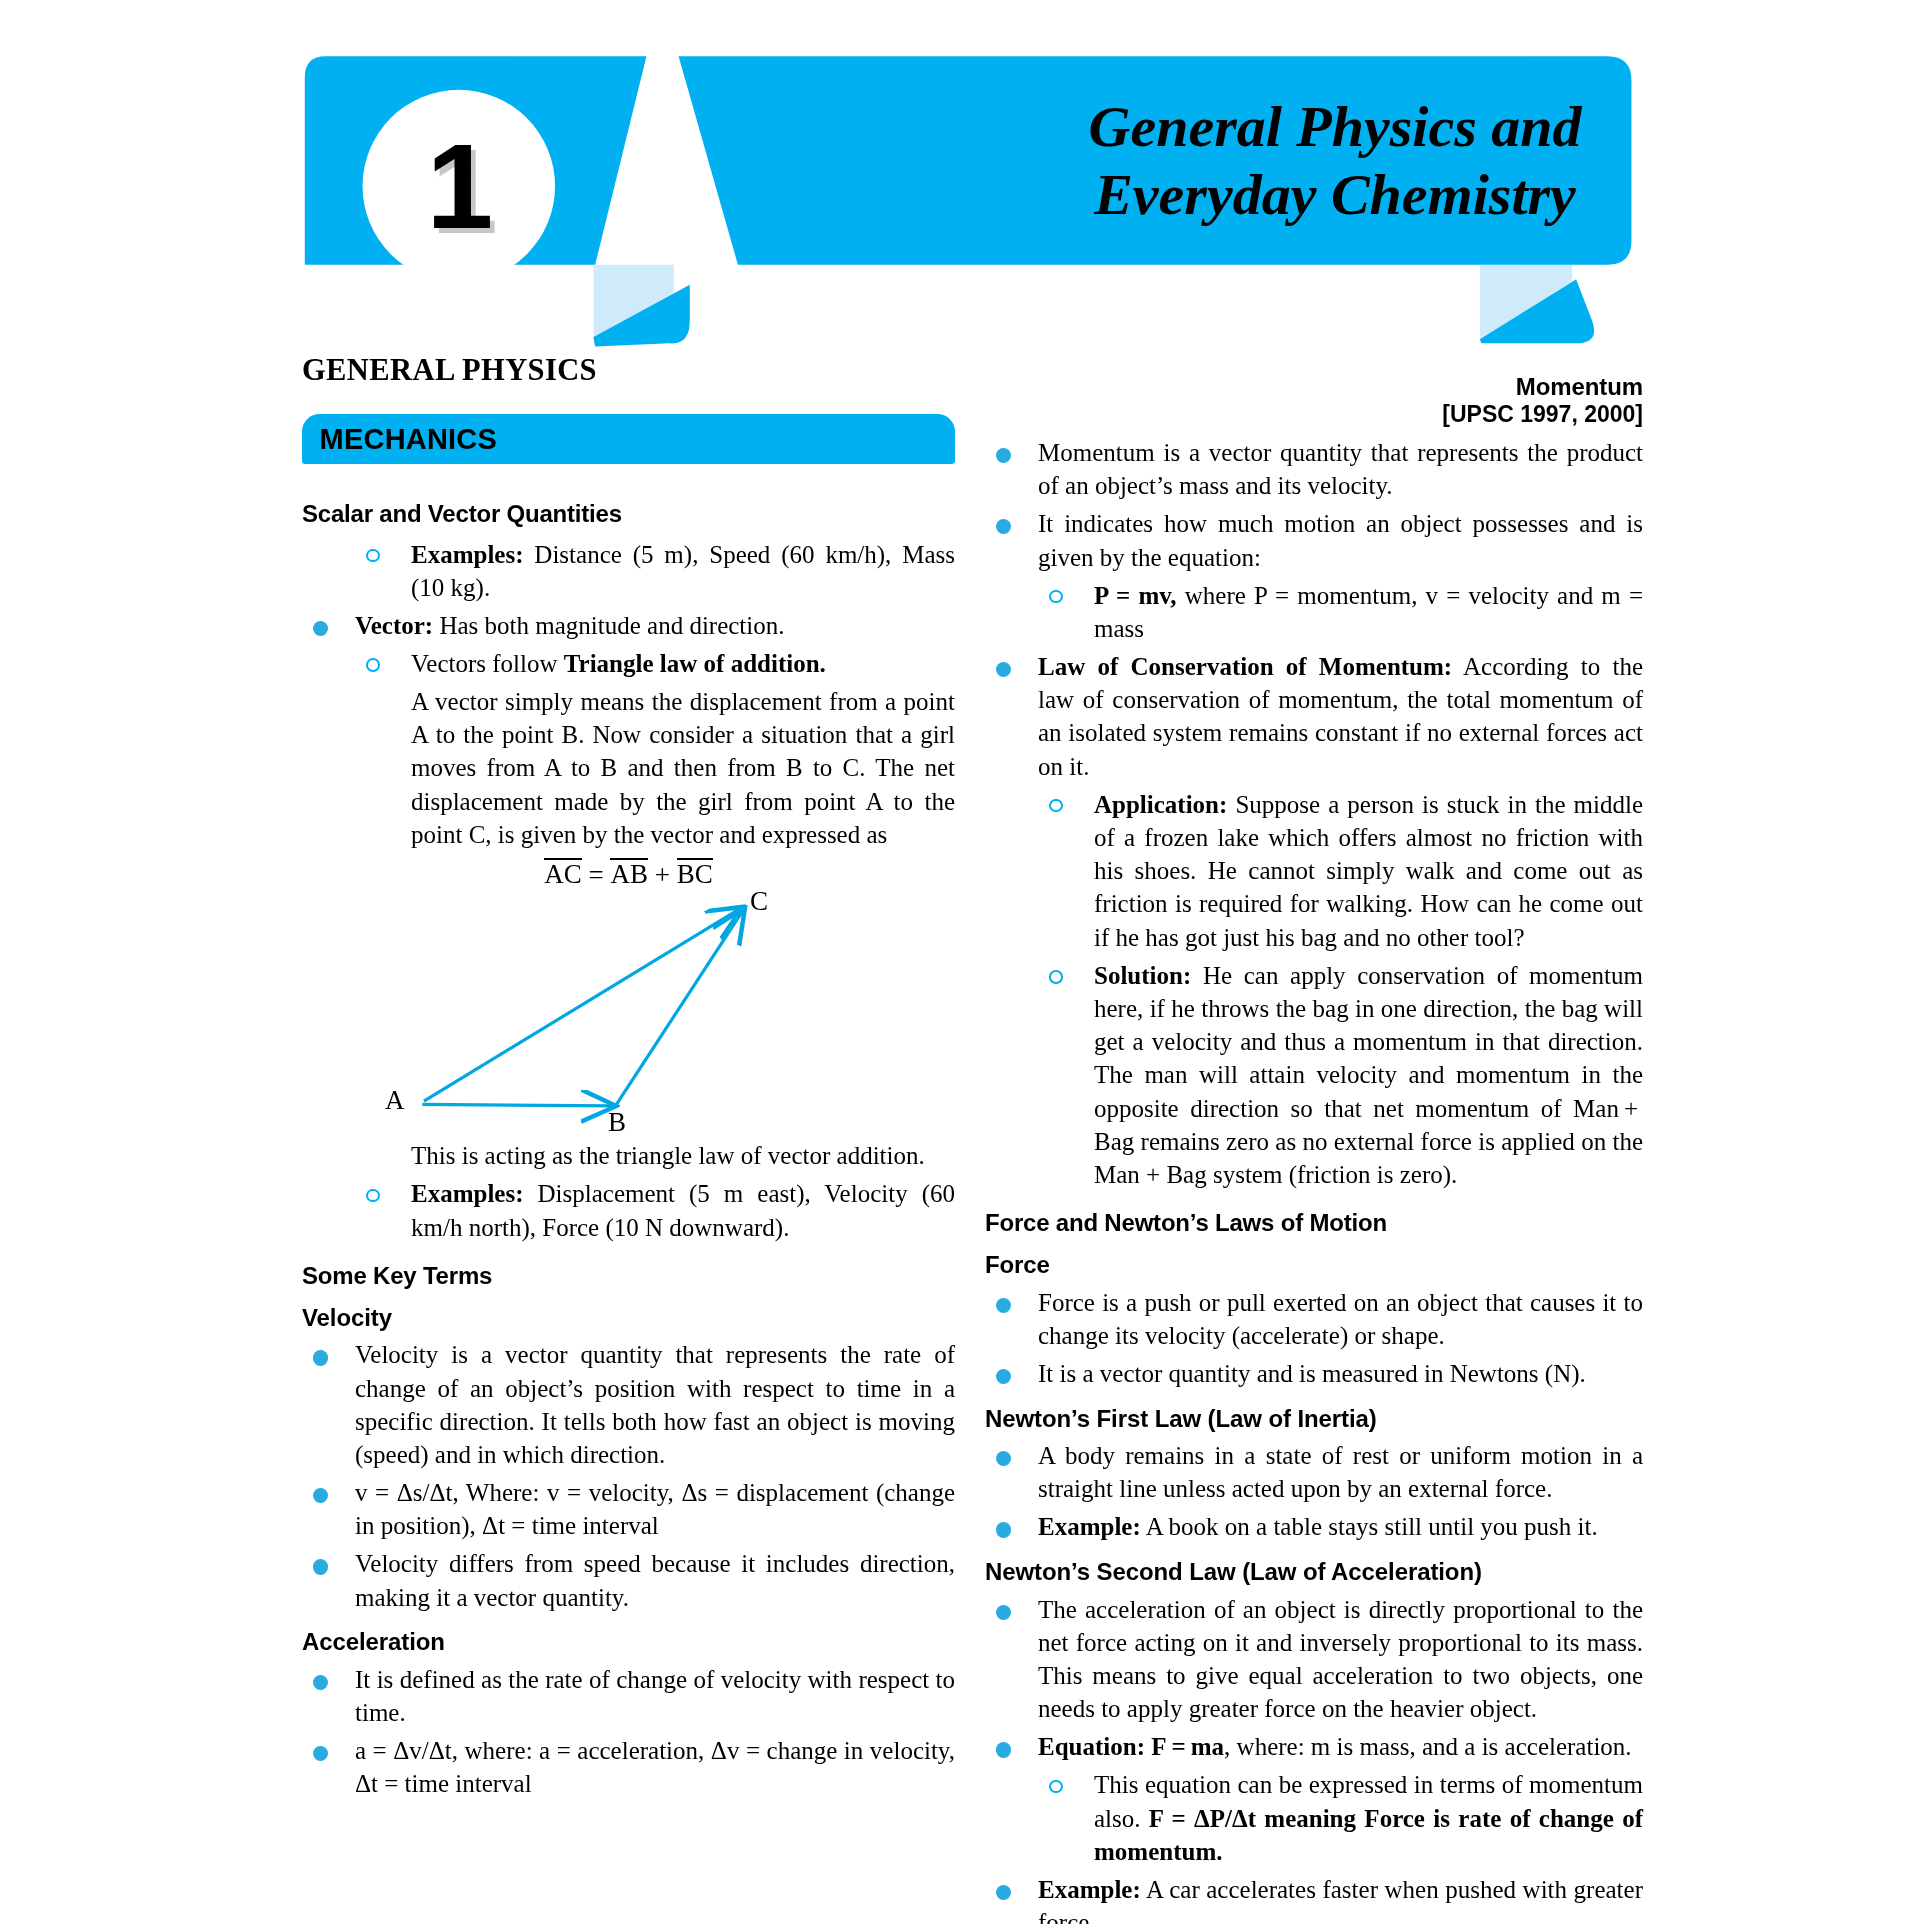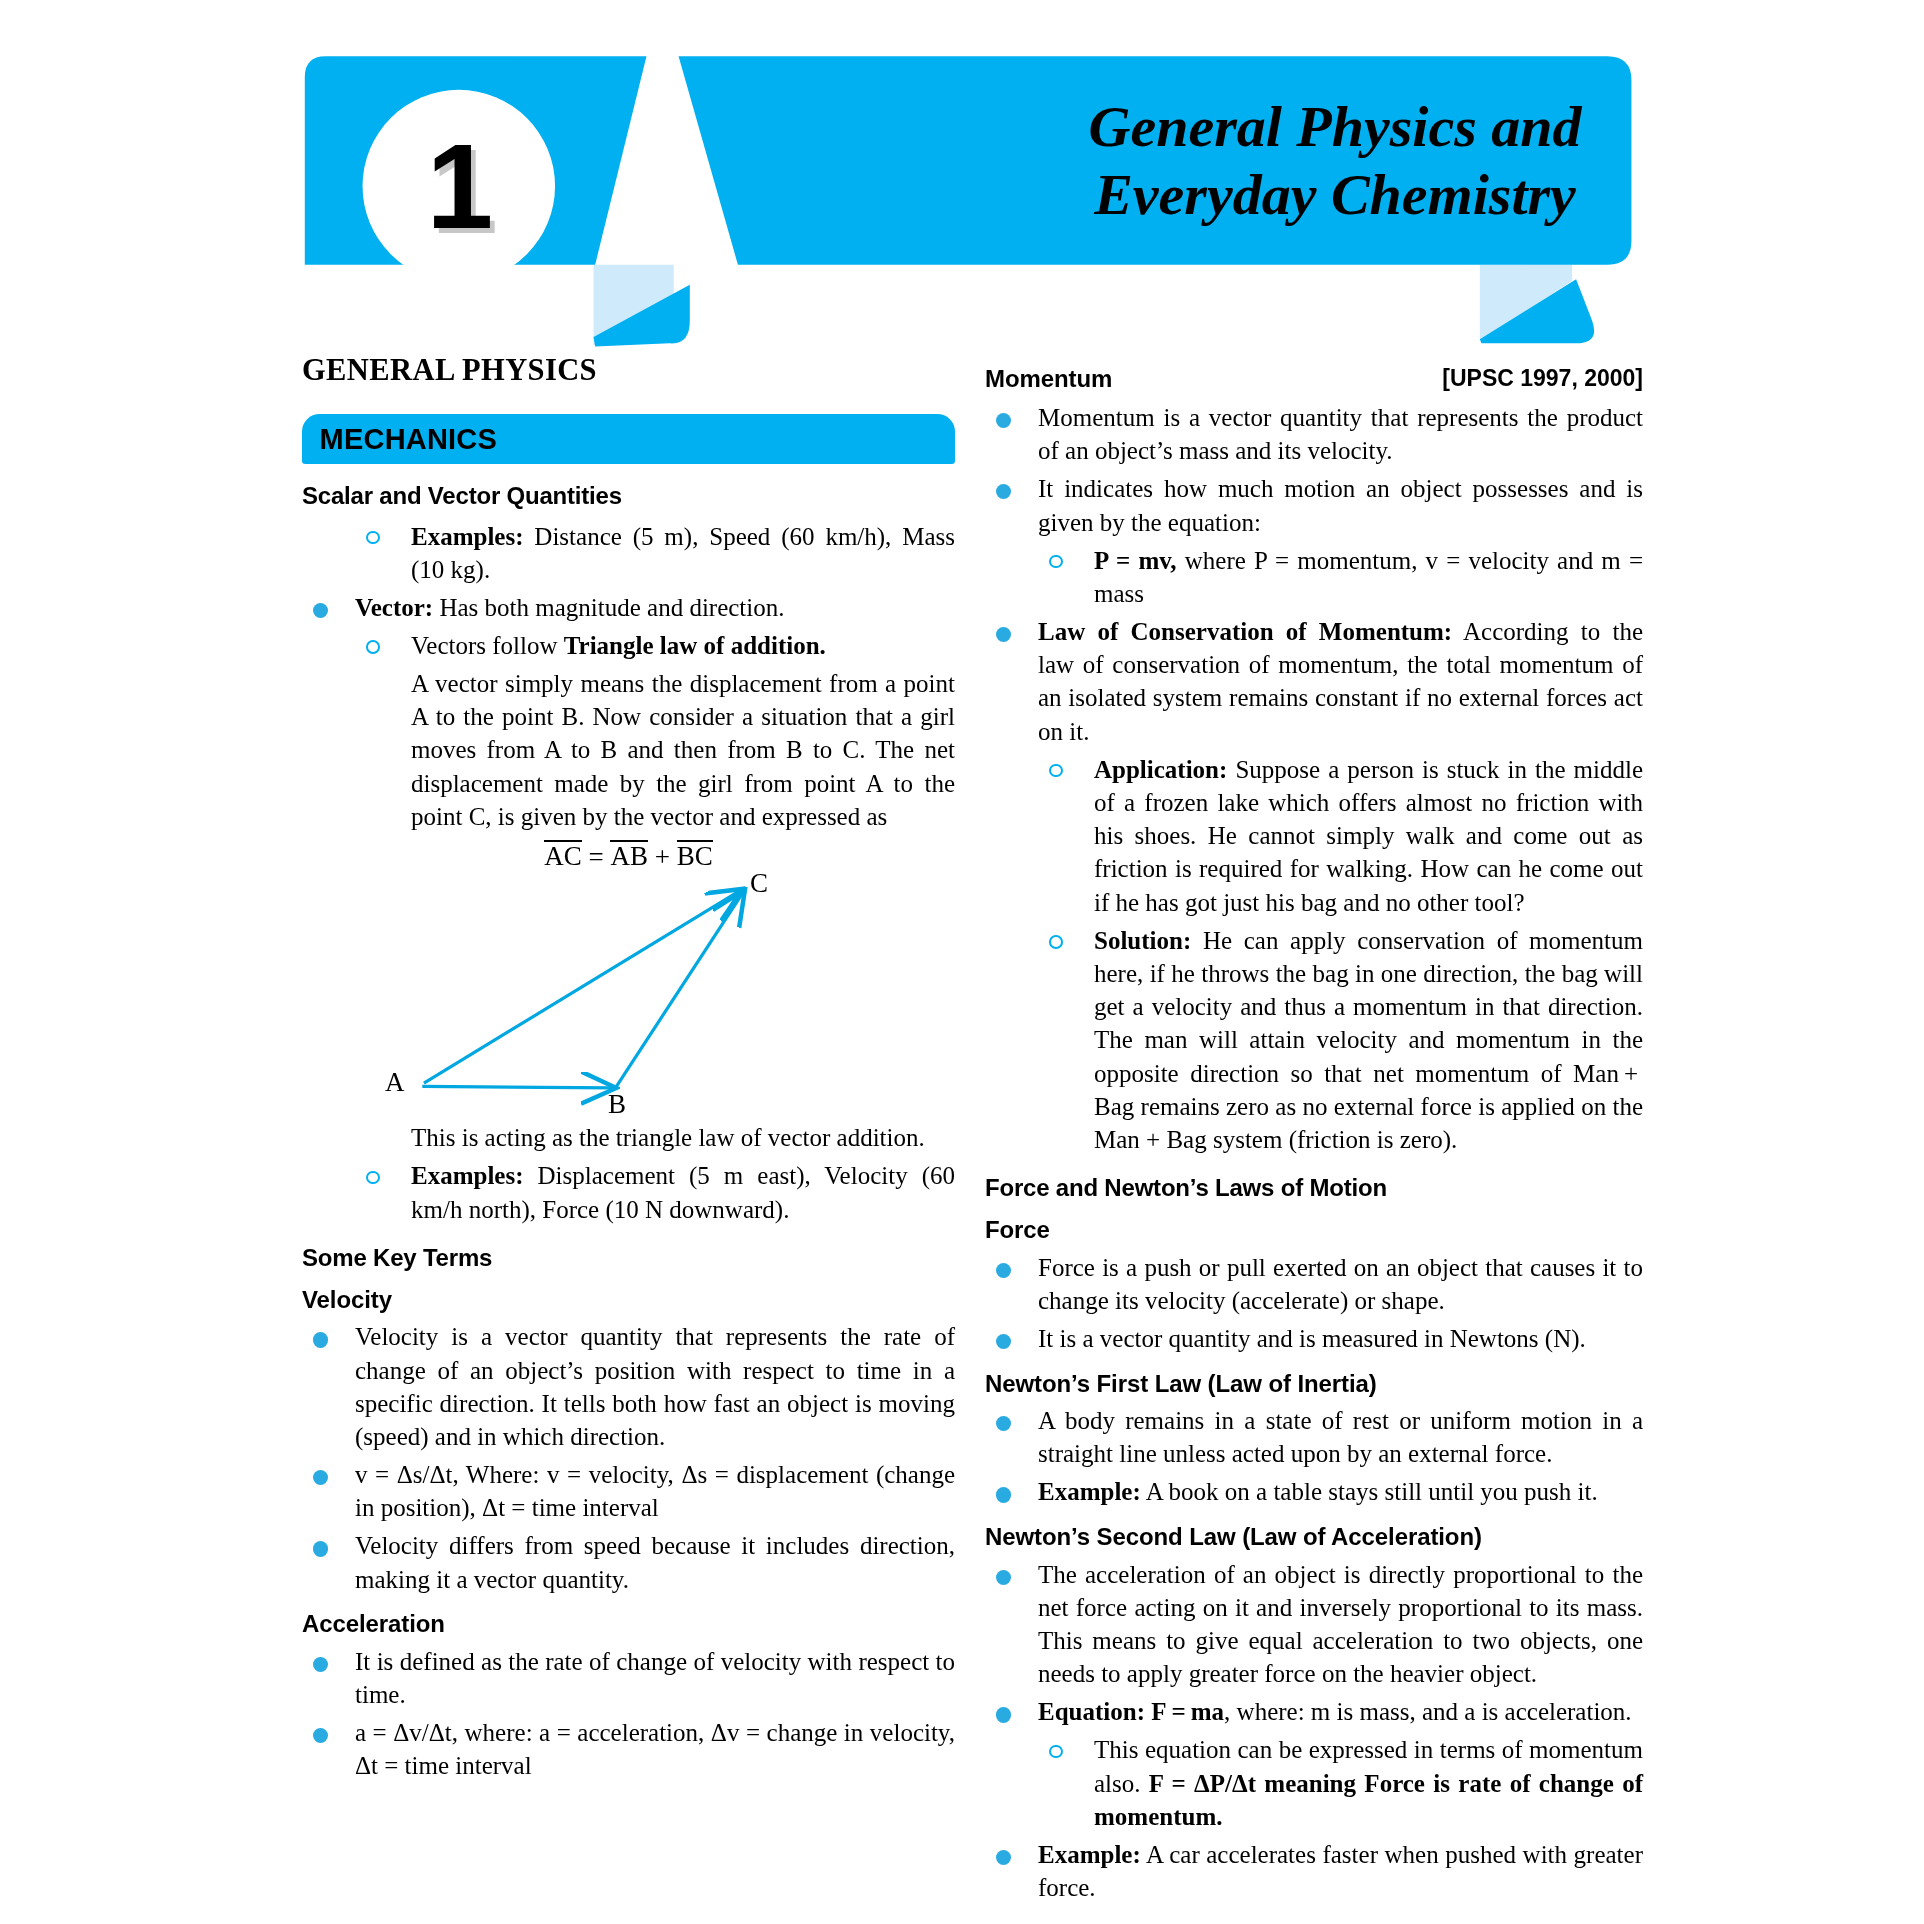--- a/index.html
+++ b/index.html
@@ -33,35 +33,35 @@
 
   
   .section-title{
     font-family:"Liberation Serif", serif;font-weight:bold;
     font-size:30.5px;text-align:left;letter-spacing:0.4px;
     margin:0 0 26px 0;
   }
   .bar{
     background:#00b0f0;border-radius:17.6px 17.6px 3.2px 3.2px;
     height:50px;display:flex;align-items:center;
-    padding-left:17.6px;box-sizing:border-box;margin-bottom:18px;
+    padding-left:17.6px;box-sizing:border-box;margin-bottom:36px;
   }
   .bar span{
     font-family:"Liberation Sans", sans-serif;font-weight:bold;
     font-size:29px;color:#000;letter-spacing:0.2px;
   }
   .h2{
     font-family:"Liberation Sans", sans-serif;font-weight:bold;
     font-size:24px;color:#000;margin:17.6px 0 9.6px 0;letter-spacing:-0.2px;
   }
   .h3{
     font-family:"Liberation Sans", sans-serif;font-weight:bold;
     font-size:24px;color:#000;margin:14.4px 0 6.4px 0;letter-spacing:-0.1px;
   }
-  .h3-row{display:flex;align-items:flex-start;justify-content:space-between;margin:12px 0 8px 0;}
+  .h3-row{display:flex;align-items:flex-end;justify-content:space-between;margin:20px 0 8px 0;flex-direction:column;}
   .h3-row .h3{margin:0;}
   .upsc-tag{
     font-family:"Liberation Sans", sans-serif;font-weight:bold;
     font-size:23px;color:#000;white-space:nowrap;
   }
 
   
   .b1, .b2{position:relative;font-size:25px;line-height:1.33;
            text-align:justify;margin:0 0 4.8px 0;}
   .b1{padding-left:53px;}

